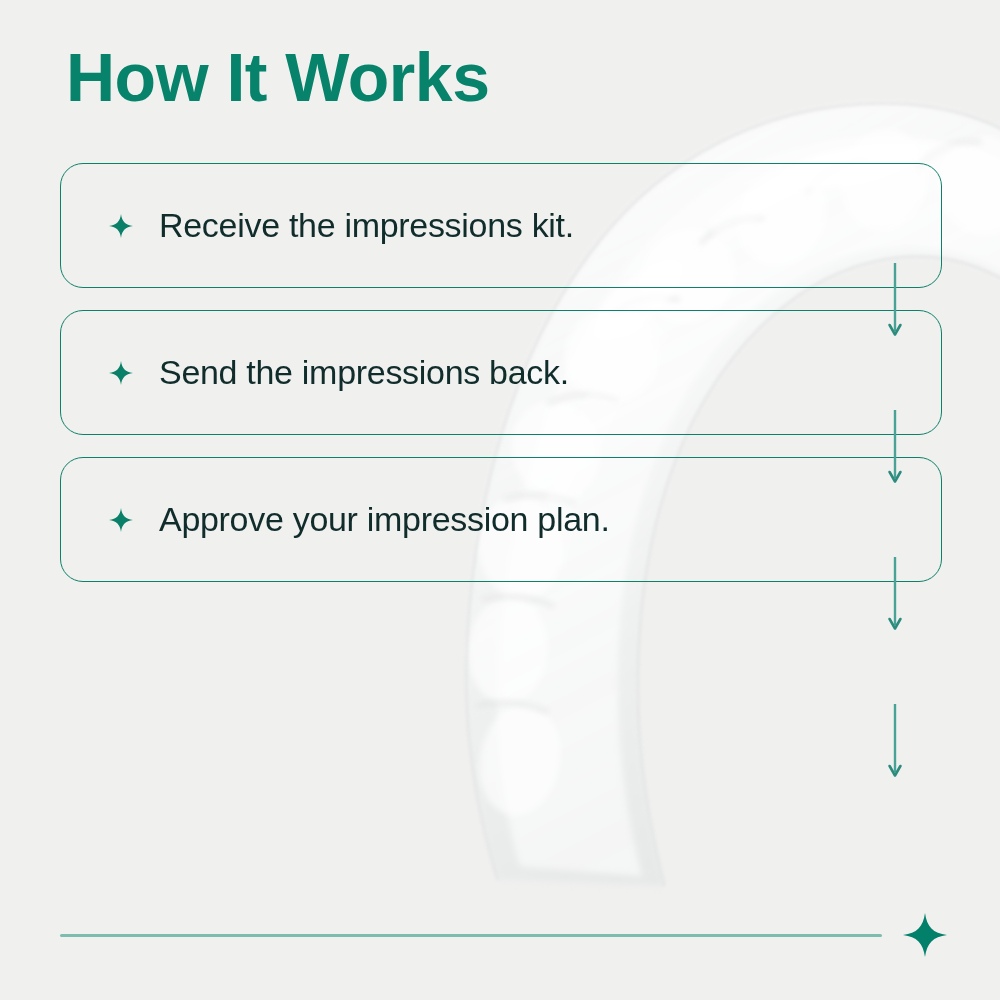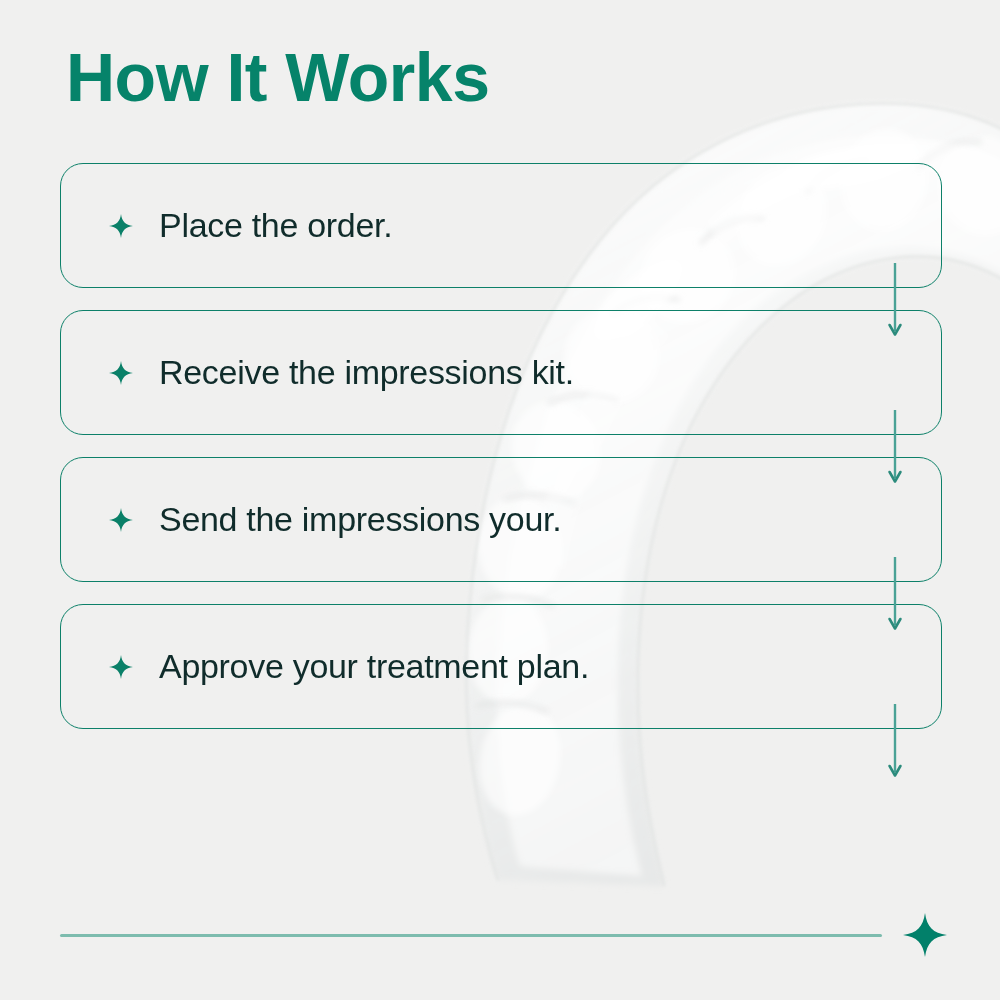--- a/index.html
+++ b/index.html
@@ -194,46 +194,40 @@
              C665,158 760,110 860,104 C940,99 1010,120 1060,170"></path>
     <path d="M664,886 C650,828 636,760 638,668 C640,572 660,476 706,398
              C752,320 820,267 895,258 C960,250 1020,278 1060,330"></path>
   </g>
 </svg>
 
 <h1 id="page-title">How It Works</h1>
 
 <div id="steps">
 
-  <div class="step-card">
-    <svg class="step-bullet" viewBox="0 0 24 24">
-      <path d="M12 0 C13 7.6 16.4 11 24 12 C16.4 13 13 16.4 12 24 C11 16.4 7.6 13 0 12 C7.6 11 11 7.6 12 0 Z" fill="#0a8068"></path>
-    </svg>
-    <span class="step-label">Place the order.</span>
-  </div>
 
   <div class="step-card">
     <svg class="step-bullet" viewBox="0 0 24 24">
       <path d="M12 0 C13 7.6 16.4 11 24 12 C16.4 13 13 16.4 12 24 C11 16.4 7.6 13 0 12 C7.6 11 11 7.6 12 0 Z" fill="#0a8068"></path>
     </svg>
     <span class="step-label">Receive the impressions kit.</span>
   </div>
 
   <div class="step-card">
     <svg class="step-bullet" viewBox="0 0 24 24">
       <path d="M12 0 C13 7.6 16.4 11 24 12 C16.4 13 13 16.4 12 24 C11 16.4 7.6 13 0 12 C7.6 11 11 7.6 12 0 Z" fill="#0a8068"></path>
     </svg>
-    <span class="step-label">Send the impressions your.</span>
+    <span class="step-label">Send the impressions back.</span>
   </div>
 
   <div class="step-card">
     <svg class="step-bullet" viewBox="0 0 24 24">
       <path d="M12 0 C13 7.6 16.4 11 24 12 C16.4 13 13 16.4 12 24 C11 16.4 7.6 13 0 12 C7.6 11 11 7.6 12 0 Z" fill="#0a8068"></path>
     </svg>
-    <span class="step-label">Approve your treatment plan.</span>
+    <span class="step-label">Approve your impression plan.</span>
   </div>
 
 
   <svg class="connector c1" viewBox="0 0 14 76">
     <path d="M7 0 L7 68" stroke="#4aa296" stroke-width="2.4" fill="none"></path>
     <path d="M1.6 62 L7 71.5 L12.4 62" stroke="#2b8b7c" stroke-width="2.6" fill="none" stroke-linecap="round" stroke-linejoin="round"></path>
   </svg>
   <svg class="connector c2" viewBox="0 0 14 76">
     <path d="M7 0 L7 68" stroke="#4aa296" stroke-width="2.4" fill="none"></path>
     <path d="M1.6 62 L7 71.5 L12.4 62" stroke="#2b8b7c" stroke-width="2.6" fill="none" stroke-linecap="round" stroke-linejoin="round"></path>

